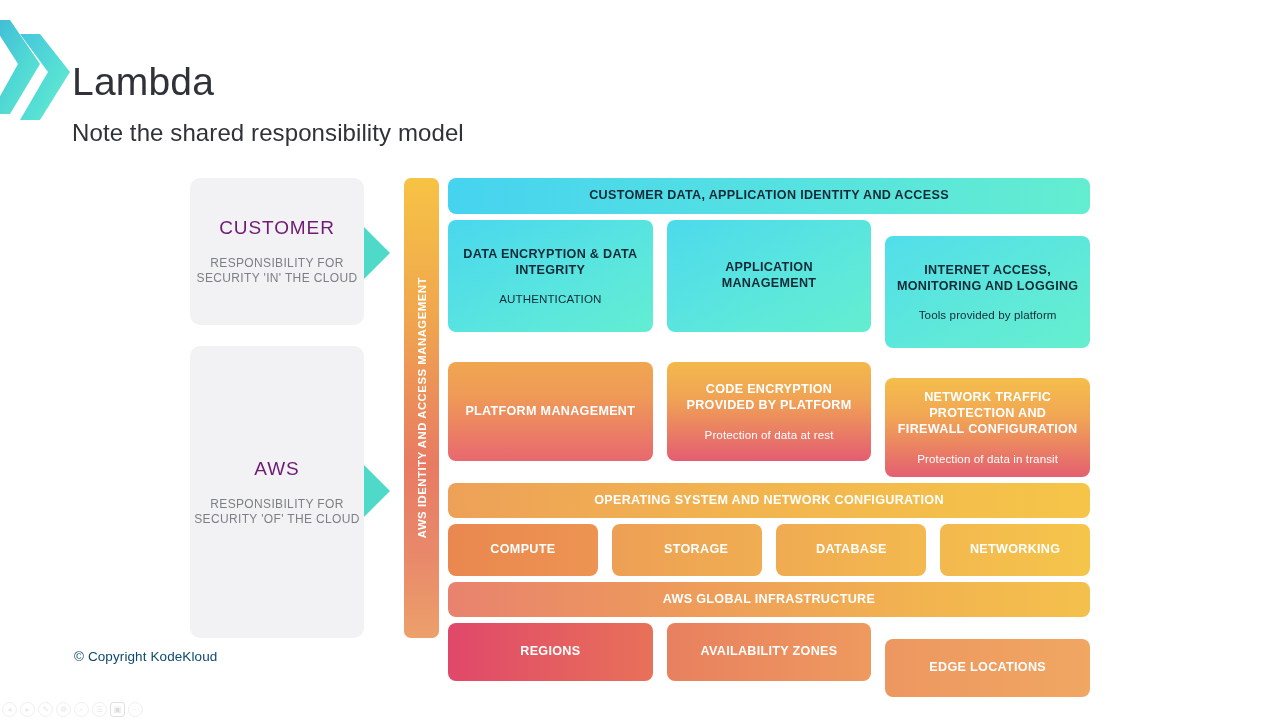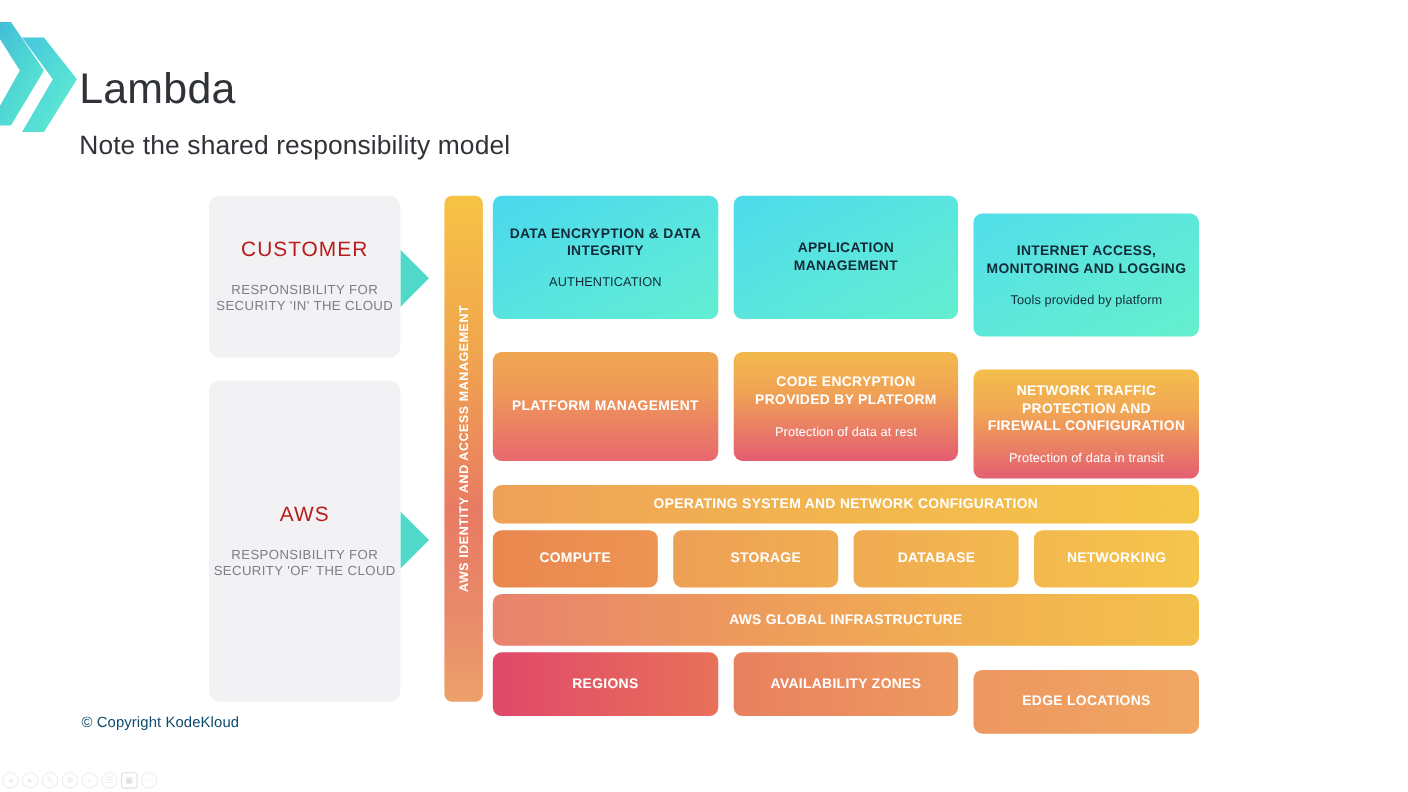--- a/index.html
+++ b/index.html
@@ -35,21 +35,21 @@
     position: absolute; width: 174px;
     background: #f2f2f4;
     border-radius: 10px;
     display: flex; flex-direction: column;
     align-items: center; justify-content: center;
     text-align: center;
   }
   .role-card.customer { left: 190px; top: 178px; height: 147px; }
   .role-card.aws      { left: 190px; top: 346px; height: 292px; justify-content: center; }
   .role-title {
-    font-size: 19px; color: #b91c1c; letter-spacing: .9px;
+    font-size: 19px; color: #701a75; letter-spacing: .9px;
     font-weight: 400; margin-bottom: 17px;
   }
   .role-desc {
     font-size: 12px; color: #7c7f85; letter-spacing: .35px;
     line-height: 1.25; font-weight: 400;
   }
   .role-arrow {
     position: absolute; width: 26px; height: 52px;
   }
   .role-arrow.customer { left: 364px; top: 227px; }
@@ -109,21 +109,21 @@
     background: linear-gradient(to right, #eda158 0%, #f2b44f 45%, #f5c548 100%);
     text-align: center;
   }
   .row-infra .cell { height: 52px; }
   .c-inf-1 { background: linear-gradient(to right, #e9874f 0%, #ed9452 100%); }
   .c-inf-2 { background: linear-gradient(to right, #eda055 0%, #f0ad51 100%); padding-left: 28px; }
   .c-inf-3 { background: linear-gradient(to right, #f0ab52 0%, #f3b94e 100%); }
   .c-inf-4 { background: linear-gradient(to right, #f3b84e 0%, #f5c54b 100%); }
 
   .band-global {
-    height: 47px;
+    height: 35px;
     background: linear-gradient(to right, #e8826e 0%, #ed9a5c 35%, #f2b44f 75%, #f4c04c 100%);
   }
   .row-loc .cell { height: 58px; }
   .c-loc-1 { background: linear-gradient(to right, #e0486a 0%, #e87159 100%); }
   .c-loc-2 { background: linear-gradient(to right, #e8805f 0%, #ee9a5f 100%); }
   .c-loc-3 { background: linear-gradient(to right, #ed9760 0%, #f0a762 100%); }
 
   .w-full { width: 100%; }
   .w-third-a { width: 214px; }
   .w-third-b { width: 214px; }
@@ -196,20 +196,25 @@
       <path d="M0 0 L26 26 L0 52 Z" fill="#4fd9c8"></path>
     </svg>
   </div>
 
   <div class="iam-bar">
     <span>AWS IDENTITY AND ACCESS MANAGEMENT</span>
   </div>
 
   <div class="grid">
 
+    <div class="row">
+      <div class="cell dark band-blue-full w-full">
+        <div class="main">CUSTOMER DATA, APPLICATION IDENTITY AND ACCESS</div>
+      </div>
+    </div>
 
     <div class="row row-blue-boxes">
       <div class="cell dark c-blue-1 w-third-a">
         <div class="main">DATA ENCRYPTION &amp; DATA INTEGRITY</div>
         <div class="sub">AUTHENTICATION</div>
       </div>
       <div class="cell dark c-blue-2 w-third-b">
         <div class="main">APPLICATION MANAGEMENT</div>
       </div>
       <div class="cell dark c-blue-3 w-third-c">

